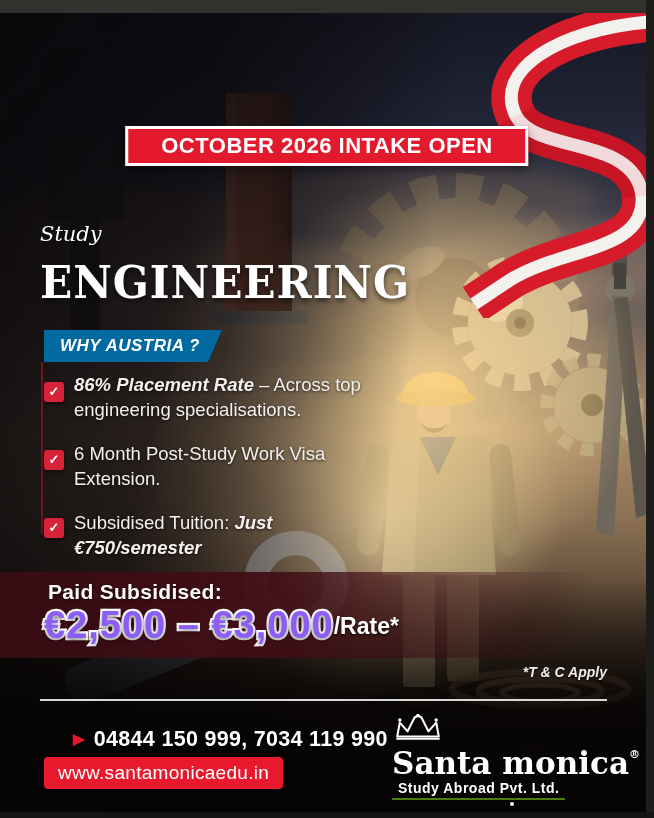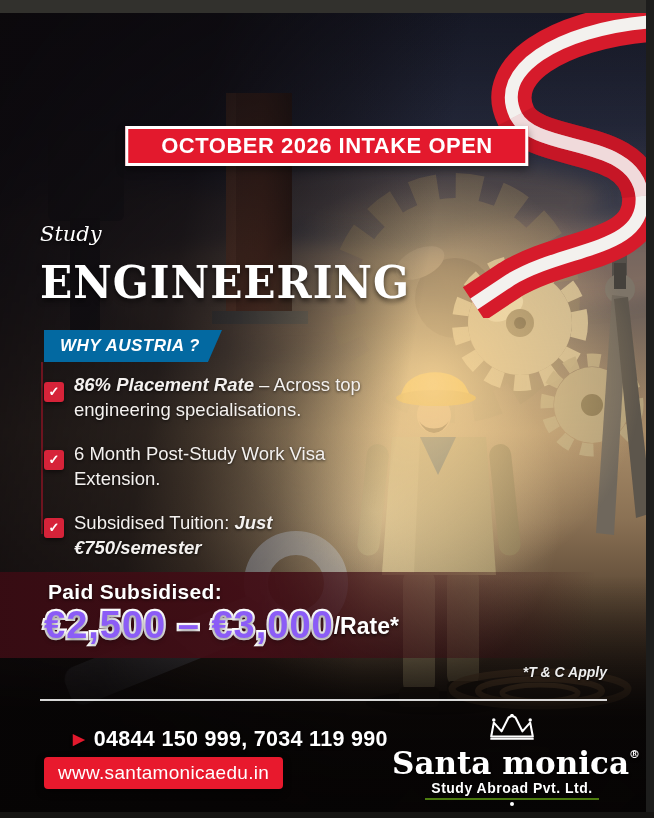--- a/index.html
+++ b/index.html
@@ -88,21 +88,21 @@
   .rule{position:absolute;left:40px;top:699px;width:567px;height:2px;z-index:10;
       background:rgba(238,238,238,.9);}
   .phone-row{position:absolute;left:46px;top:727px;z-index:10;color:#fff;font-size:21.5px;font-weight:bold;
       letter-spacing:.3px;white-space:nowrap;text-shadow:0 2px 3px rgba(0,0,0,.7);padding-left:27px;}
   .phone-arrow{color:#e3192d;font-size:15px;margin-right:9px;vertical-align:2px;}
   .url-pill{position:absolute;left:44px;top:757px;z-index:10;background:#e8192d;color:#fff;
       font-size:19px;letter-spacing:.3px;padding:5px 14px;border-radius:4px;
       box-shadow:0 3px 7px rgba(0,0,0,.5);}
 
   
-  .brand{position:absolute;right:22px;top:714px;width:240px;z-index:10;text-align:center;color:#fff;}
+  .brand{position:absolute;right:22px;top:714px;width:240px;z-index:10;color:#fff;}
   .brand .crown{height:26px;margin-bottom:-4px;}
   .brand-name{font-family:"DejaVu Serif",serif;font-weight:bold;font-size:31px;line-height:30px;
       white-space:nowrap;text-shadow:0 2px 3px rgba(0,0,0,.7);}
   .brand-name .reg{font-size:11px;vertical-align:16px;}
   .brand-tagline{display:inline-block;margin-top:2px;font-size:14px;font-weight:bold;letter-spacing:.5px;
       border-bottom:2px solid #4d7c0f;padding:0 6px 2px 6px;text-shadow:0 1px 2px rgba(0,0,0,.7);}
   .brand-dot{width:4px;height:4px;background:#fff;border-radius:50%;margin:2px auto 0 auto;}
 </style>
 </head>
 <body>

